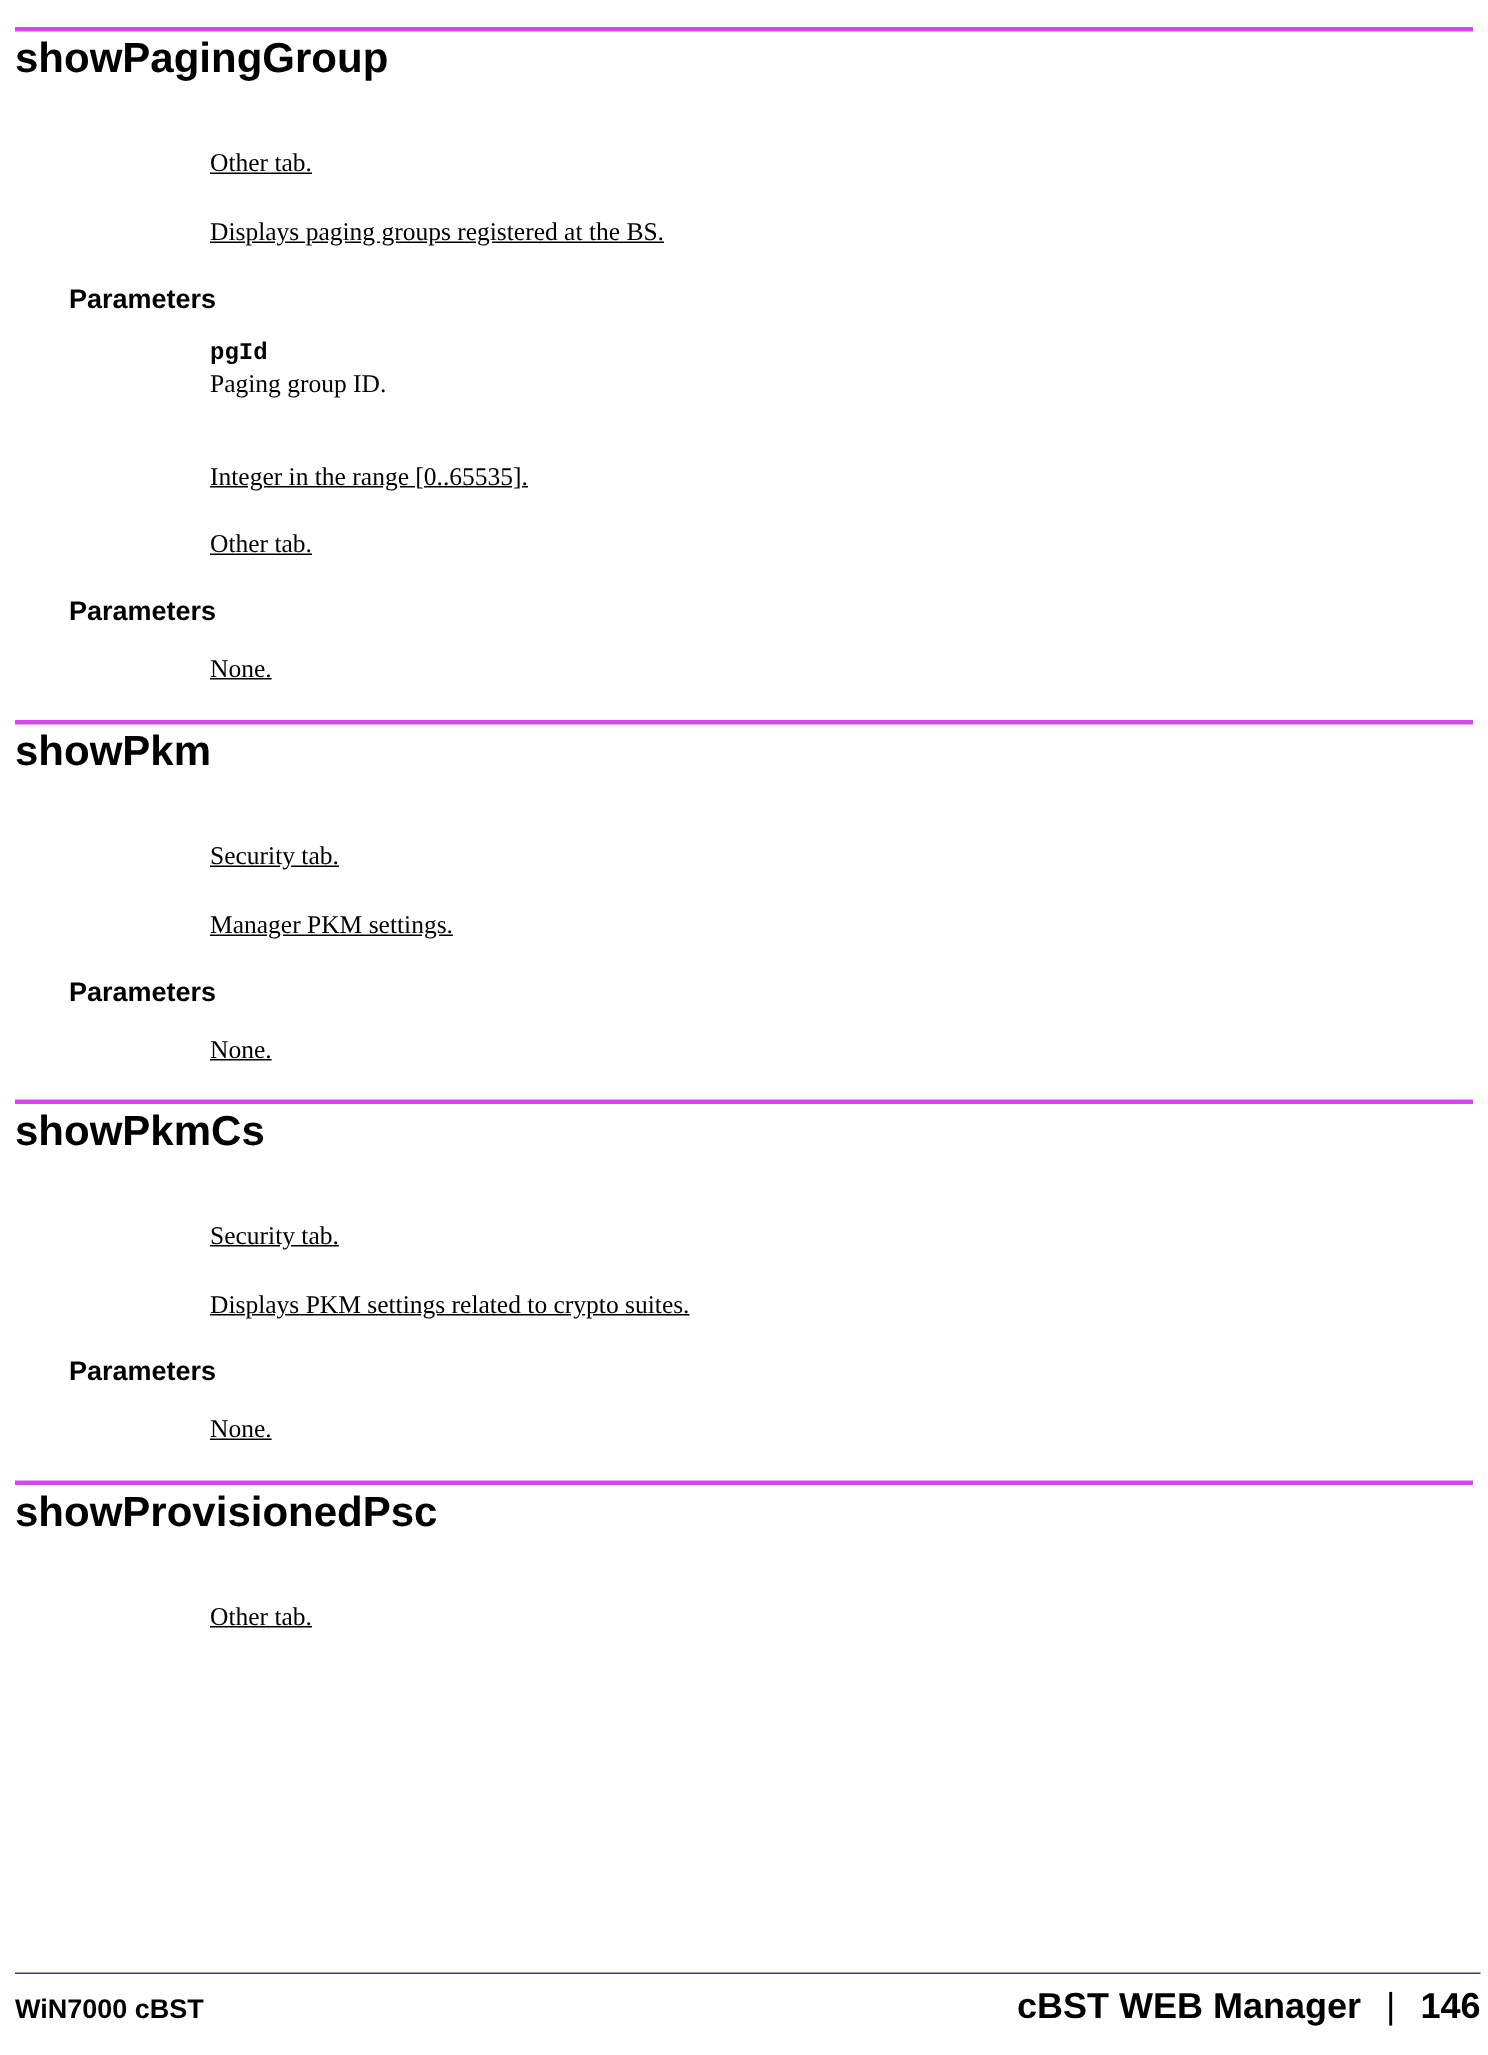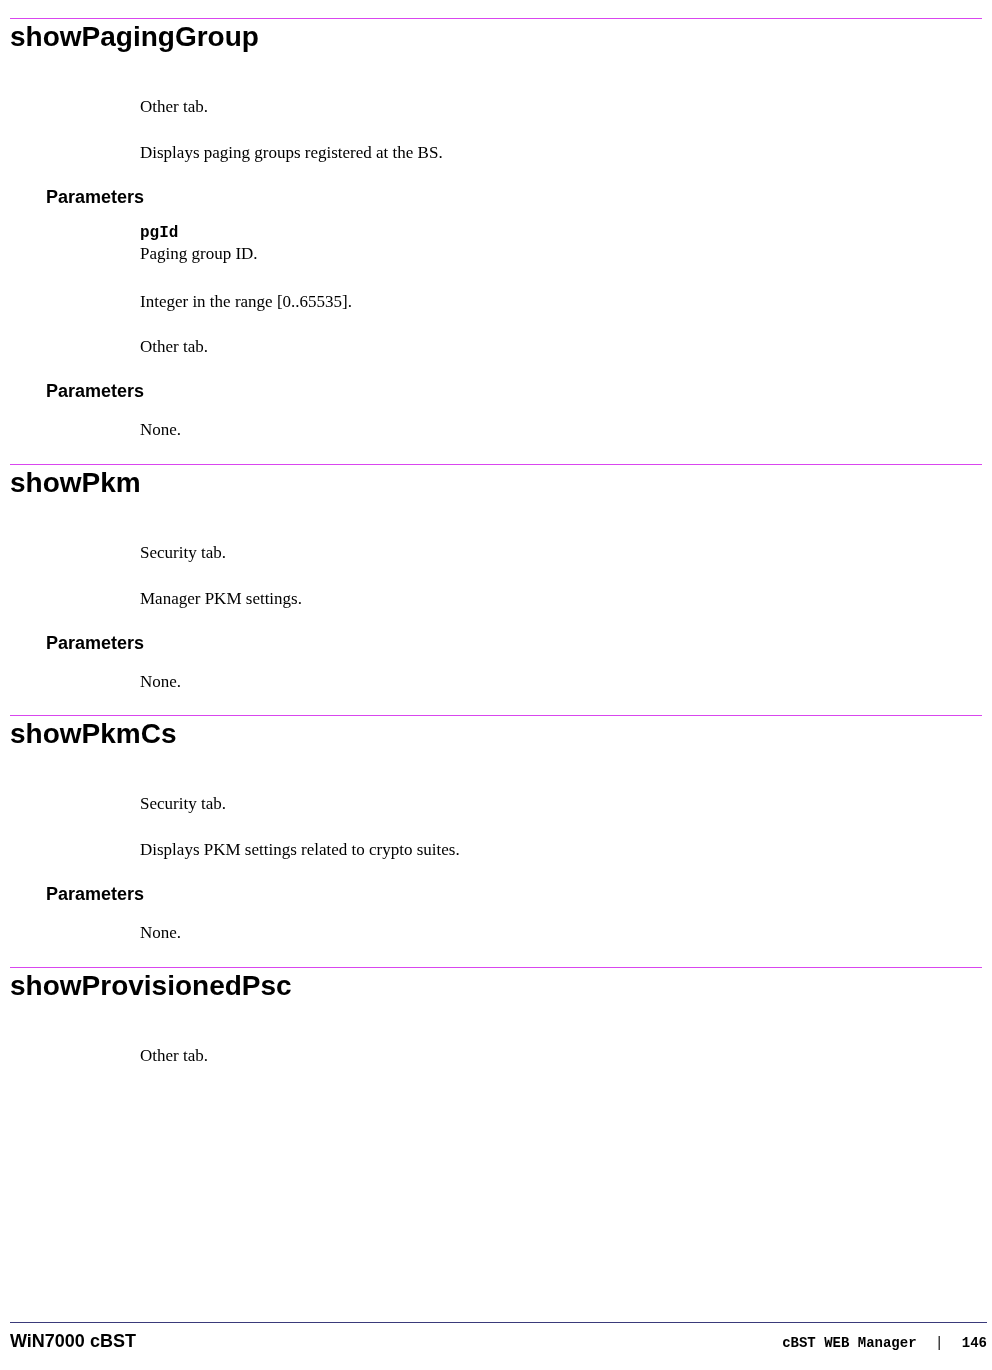--- a/index.html
+++ b/index.html
@@ -17,76 +17,77 @@
       padding: 0;
     }
     .page-content {
       padding: 18px 10px 0 10px;
     }
     .section-title {
       font-family: 'Century Gothic', 'Futura', Arial, sans-serif;
       font-weight: bold;
       font-size: 28px;
       color: #000;
-      border-top: 1px solid #d946ef;
+      border-top: 3px solid #d946ef;
       padding-top: 2px;
       margin-top: 0;
       margin-bottom: 42px;
     }
     .section-title.gap-top {
       margin-top: 20px;
     }
     .indented-block {
       margin-left: 130px;
     }
     .body-text {
       font-family: 'Palatino Linotype', Palatino, Georgia, serif;
       font-size: 17px;
       line-height: 1.4;
       margin-bottom: 22px;
+      text-decoration: underline;
     }
     .subsection-label {
       font-family: 'Century Gothic', 'Futura', Arial, sans-serif;
       font-weight: bold;
       font-size: 18px;
       margin-top: 4px;
       margin-bottom: 16px;
       margin-left: 36px;
     }
     .param-name {
       font-family: 'Courier New', Courier, monospace;
       font-weight: bold;
       font-size: 16px;
       margin-bottom: 2px;
     }
     .param-desc {
       font-family: 'Palatino Linotype', Palatino, Georgia, serif;
       font-size: 17px;
-      margin-bottom: 26px;
+      margin-bottom: 40px;
     }
     .footer {
       position: absolute;
       bottom: 18px;
       left: 10px;
       right: 5px;
       border-top: 1px solid #3a3a7a;
       padding-top: 8px;
       display: flex;
       justify-content: space-between;
       align-items: baseline;
     }
     .footer-left {
       font-family: 'Century Gothic', 'Futura', Arial, sans-serif;
       font-weight: bold;
       font-size: 18px;
     }
     .footer-right {
-      font-family: Liberation Mono, monospace;
+      font-family: Liberation Sans, sans-serif;
       font-weight: bold;
-      font-size: 14px;
+      font-size: 24px;
     }
     .footer-sep {
       margin: 0 10px;
       font-weight: normal;
     }
   </style>
 </head>
 <body>
 
 <div class="page-content">

